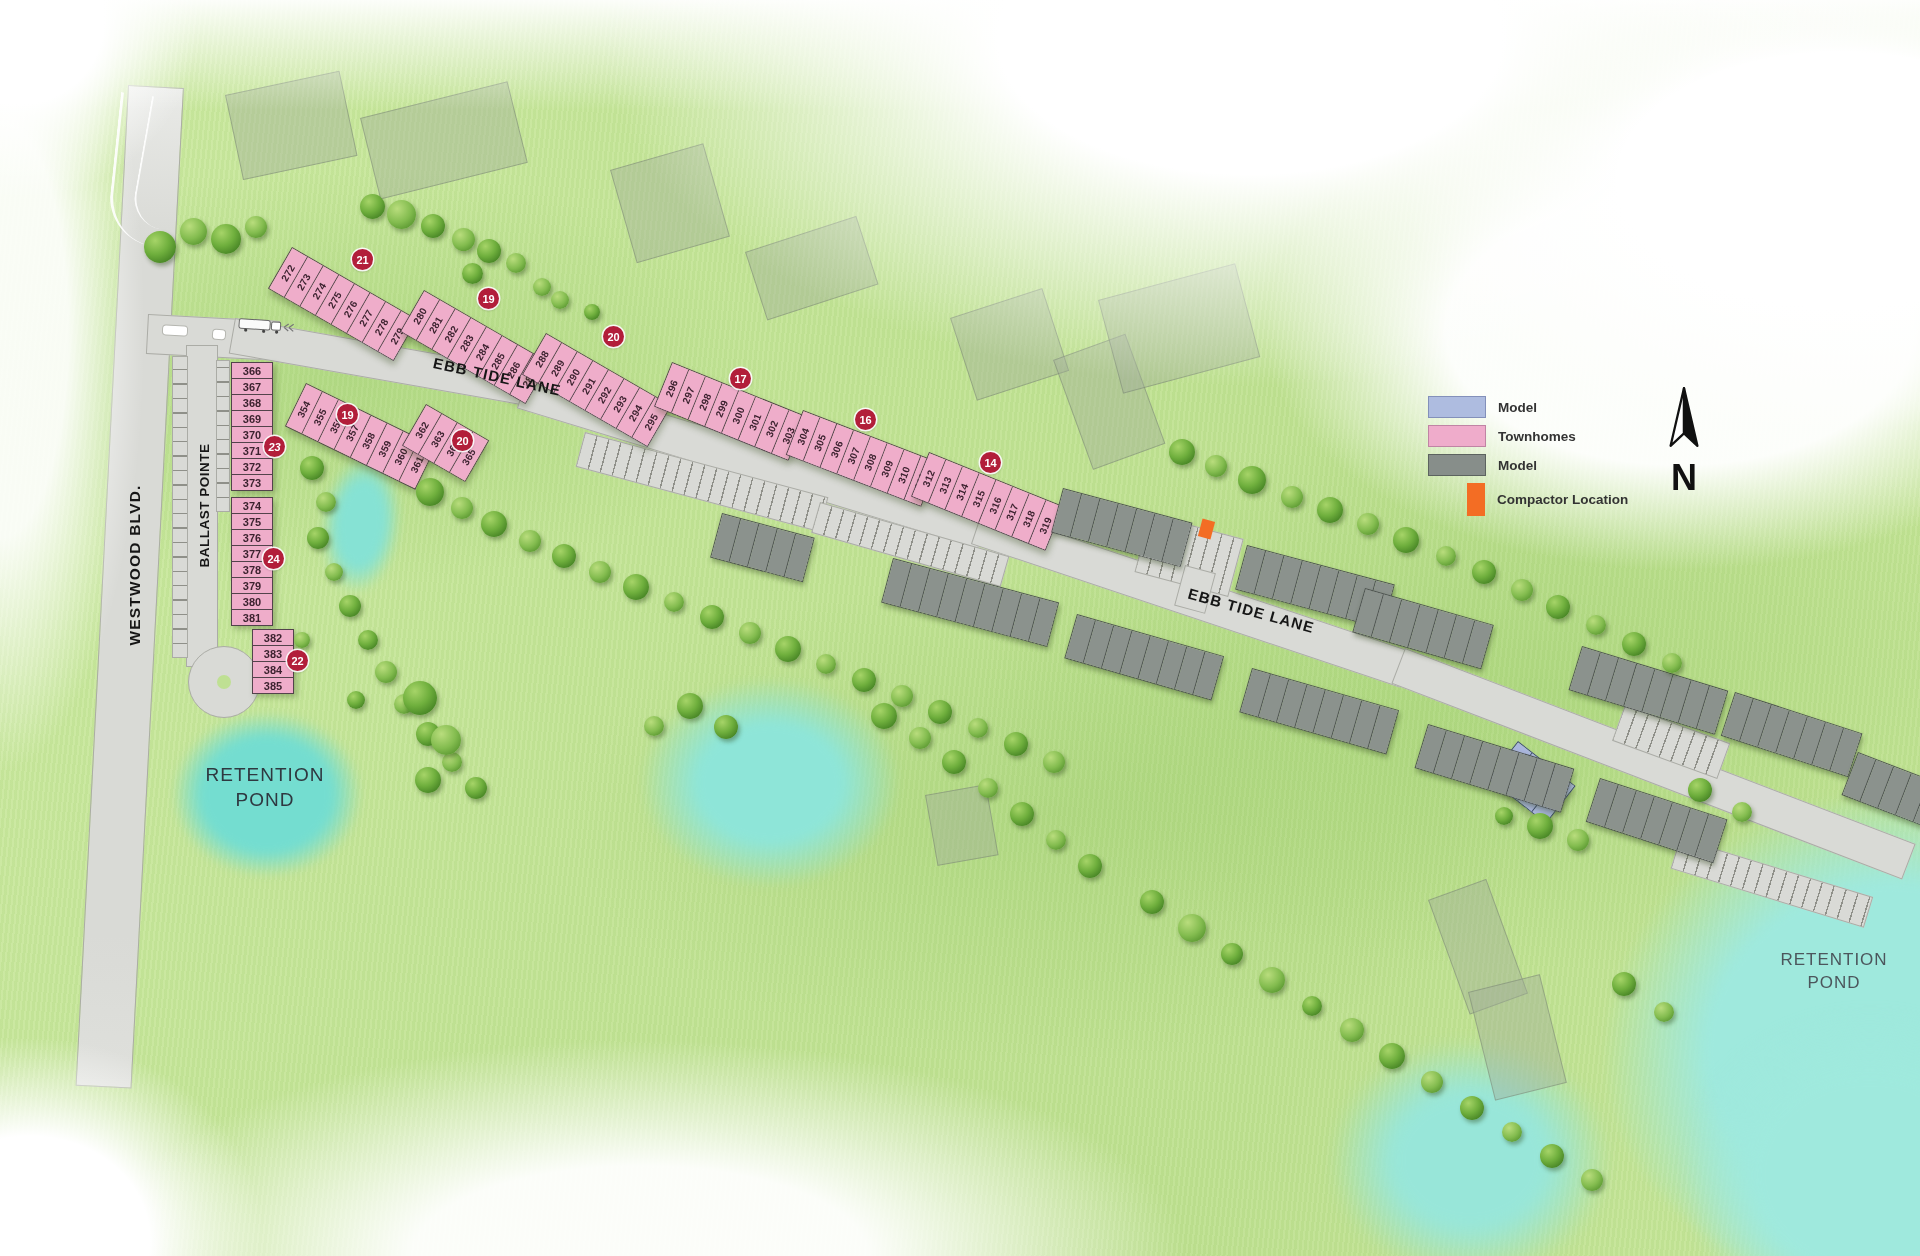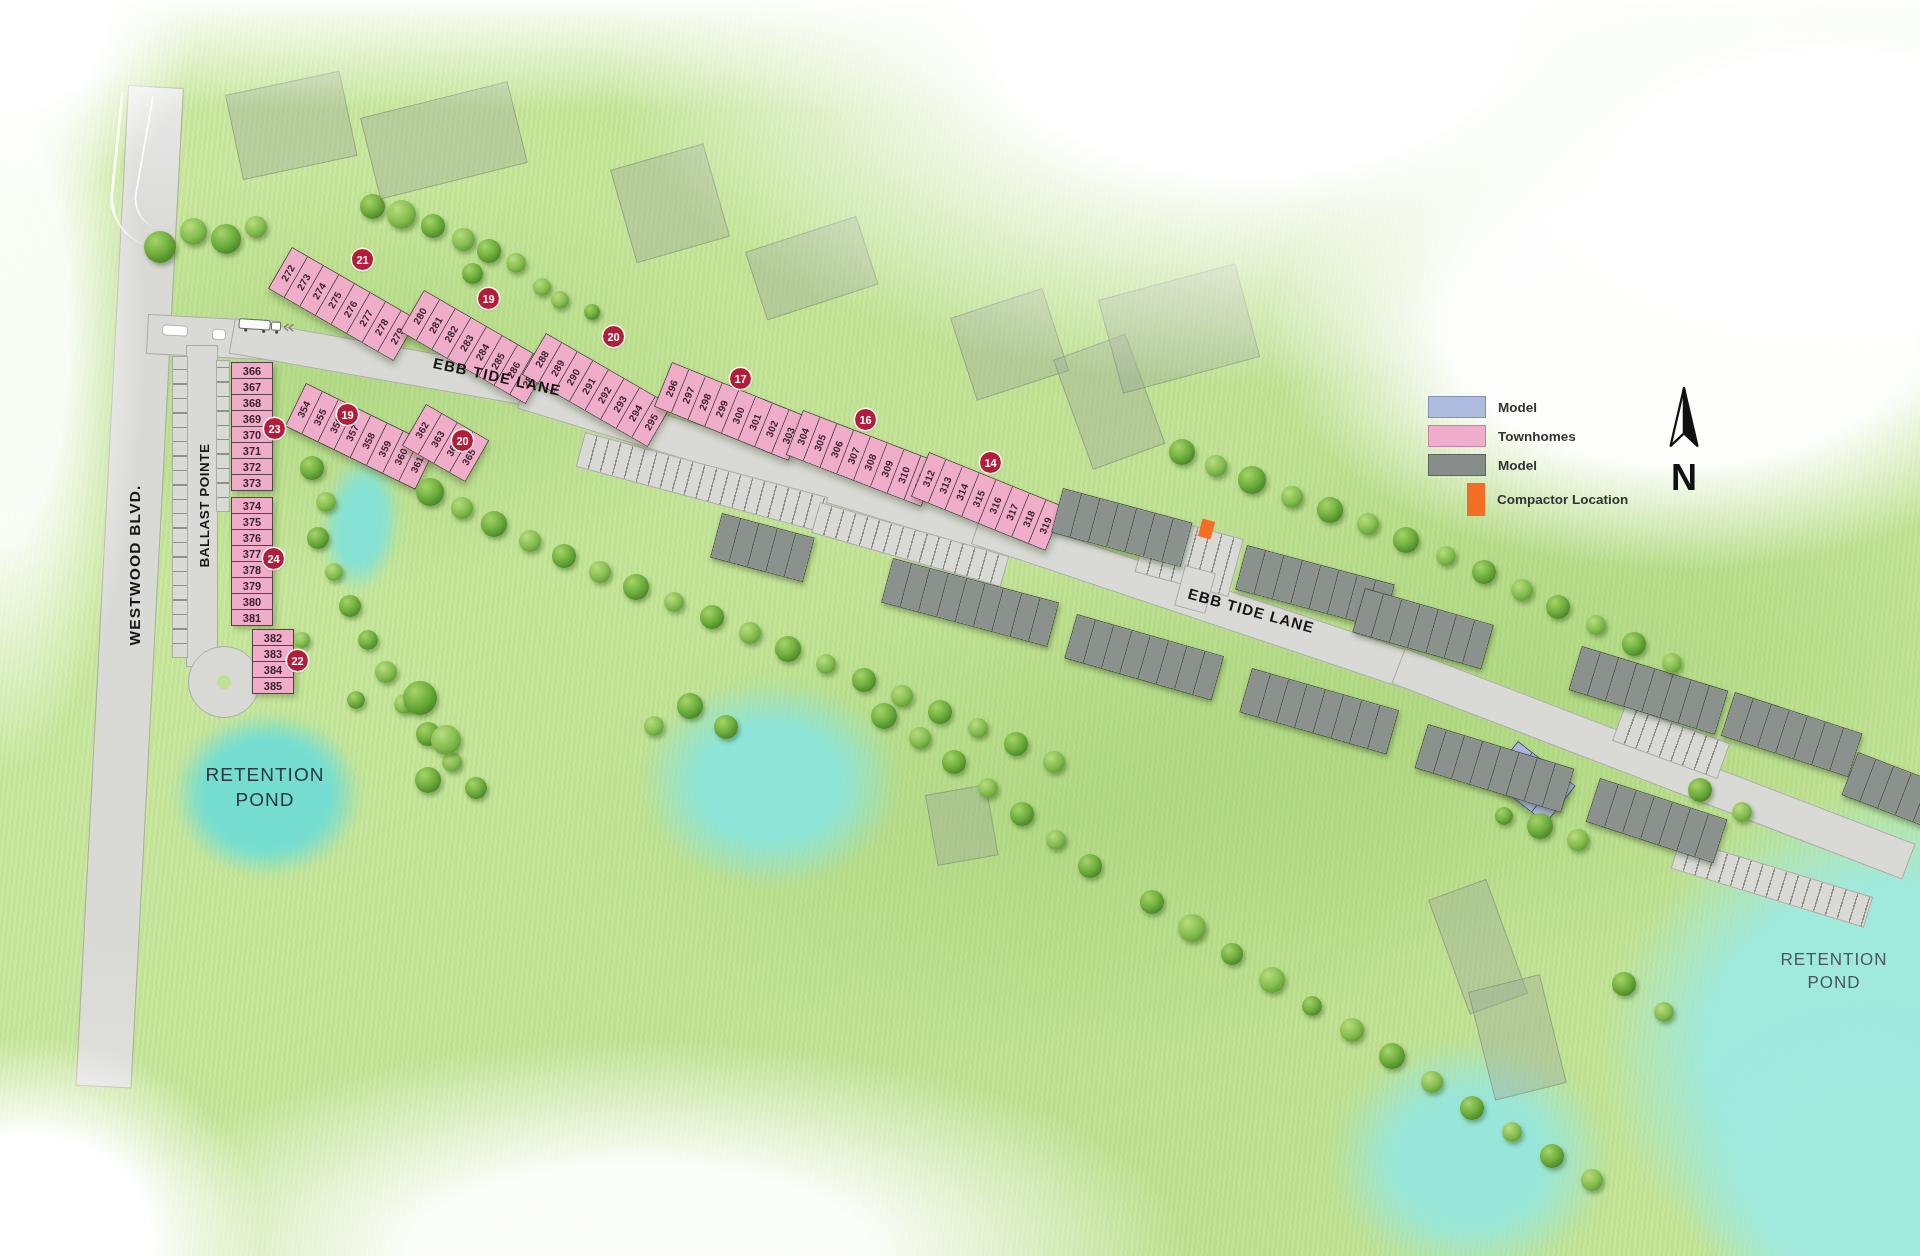--- a/index.html
+++ b/index.html
@@ -504,21 +504,21 @@
     </div>
 
   <div class="badge" style="left:352px;top:249px;">21</div>
   <div class="badge" style="left:478px;top:288px;">19</div>
   <div class="badge" style="left:603px;top:326px;">20</div>
   <div class="badge" style="left:730px;top:368px;">17</div>
   <div class="badge" style="left:855px;top:409px;">16</div>
   <div class="badge" style="left:980px;top:452px;">14</div>
   <div class="badge" style="left:337px;top:404px;">19</div>
   <div class="badge" style="left:452px;top:430px;">20</div>
-  <div class="badge" style="left:264px;top:418px;">23</div>
+  <div class="badge" style="left:264px;top:436px;font-style:italic;">23</div>
   <div class="badge" style="left:263px;top:548px;">24</div>
   <div class="badge" style="left:287px;top:650px;">22</div>
 
   <div id="tree-layer">
       <div class="tree" style="left: 144px; top: 231px; width: 32px; height: 32px;"></div>
       <div class="tree t2" style="left: 179.5px; top: 217.5px; width: 27px; height: 27px;"></div>
       <div class="tree" style="left: 211px; top: 224px; width: 30px; height: 30px;"></div>
       <div class="tree t2" style="left: 245px; top: 216px; width: 22px; height: 22px;"></div>
       <div class="tree" style="left: 359.5px; top: 193.5px; width: 25px; height: 25px;"></div>
       <div class="tree t2" style="left: 386.5px; top: 199.5px; width: 29px; height: 29px;"></div>

